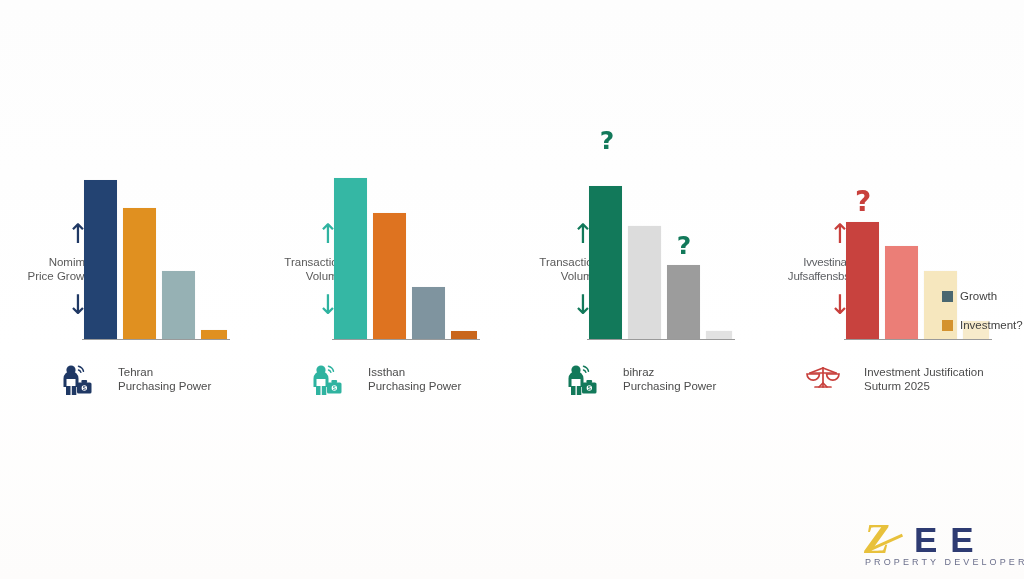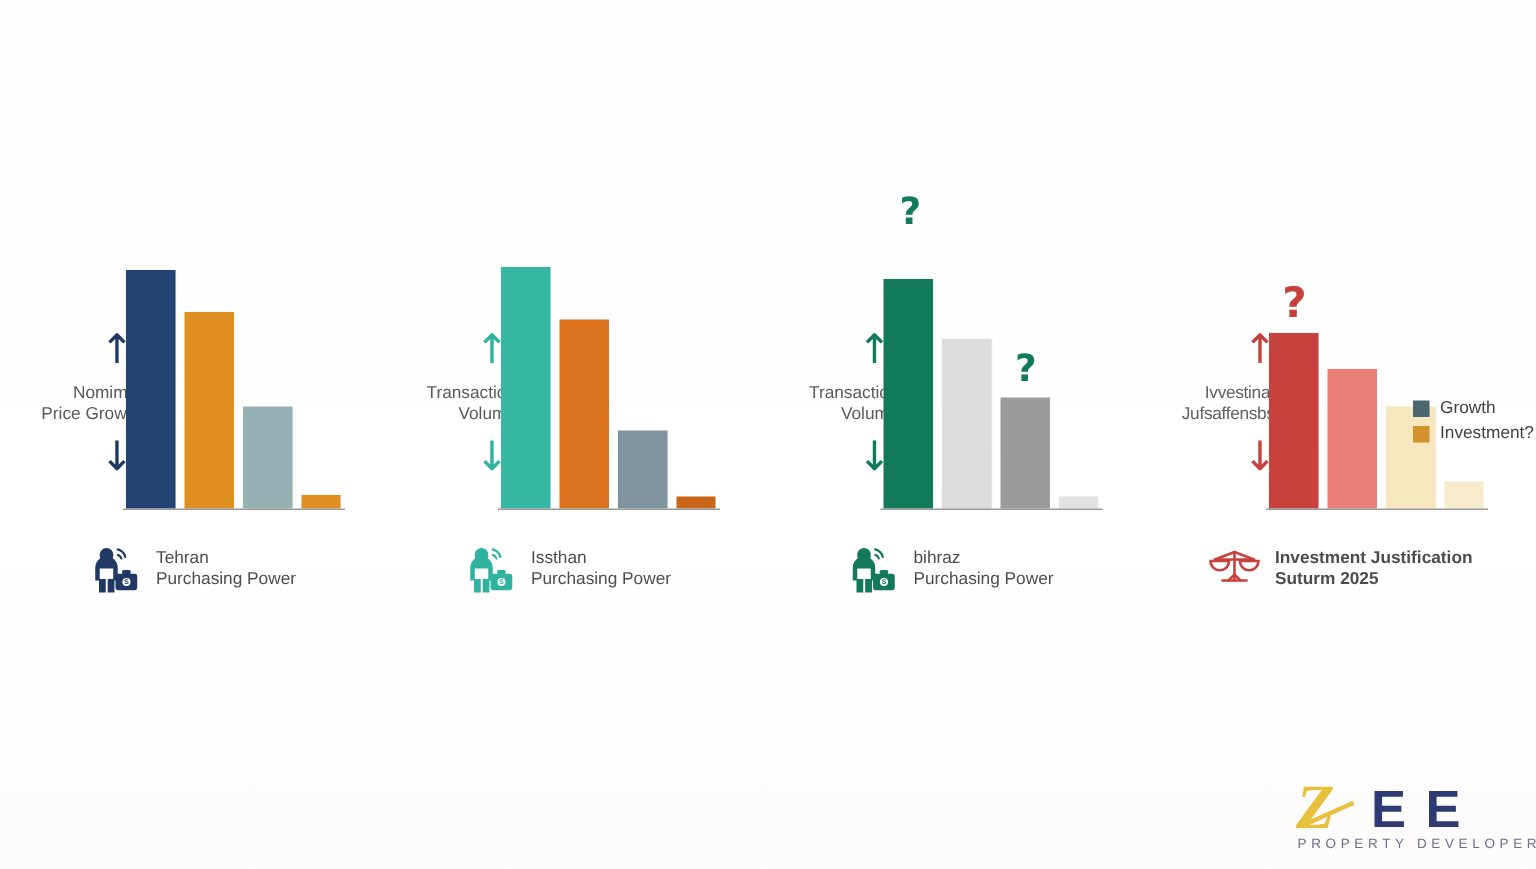--- a/index.html
+++ b/index.html
@@ -106,43 +106,43 @@
     text-align: center;
   }
 
   
   .footer {
     position: absolute;
     left: 60px;
     bottom: 4px;
     display: flex;
     align-items: center;
-    gap: 10px;
+    gap: 24px;
   }
   .footer .ficon {
     width: 34px;
     height: 34px;
     flex: 0 0 34px;
   }
   .footer .fcap {
     font-size: 11.5px;
     line-height: 14px;
     color: #4c4c4c;
     white-space: pre-line;
   }
   .footer.garbled .fcap { filter: blur(0.25px); }
 
   
   .legend {
     position: absolute;
     left: 180px;
-    top: 116px;
+    top: 140px;
     display: flex;
     flex-direction: column;
-    gap: 5px;
+    gap: 17px;
   }
   .legend .lrow {
     display: flex;
     align-items: center;
     gap: 7px;
   }
   .legend .sw {
     width: 11px;
     height: 11px;
     flex: 0 0 11px;
@@ -345,21 +345,21 @@
     <div class="legend">
       <div class="lrow">
         <span class="sw" style="background:#4A6770;"></span>
         <span class="ltxt">Growth</span>
       </div>
       <div class="lrow">
         <span class="sw" style="background:#D4922E;"></span>
         <span class="ltxt">Investment?</span>
       </div>
     </div>
-    <div class="footer garbled" style="left:44px;font-weight:bold;">
+    <div class="footer garbled" style="left:44px;">
       <span class="ficon">
         <svg viewBox="0 0 34 34" width="34" height="34">
           <g stroke="#C8403C" stroke-width="1.7" fill="none" stroke-linecap="round">
             <path d="M17 6 V25"></path>
             <path d="M4 11 H30"></path>
             <path d="M17 6 L4 11"></path>
             <path d="M17 6 L30 11"></path>
             <path d="M9 25 H25"></path>
             <path d="M13 25 L17 21 L21 25"></path>
             <path d="M1 12 a6.2 6.2 0 0 0 12.4 0 z"></path>

